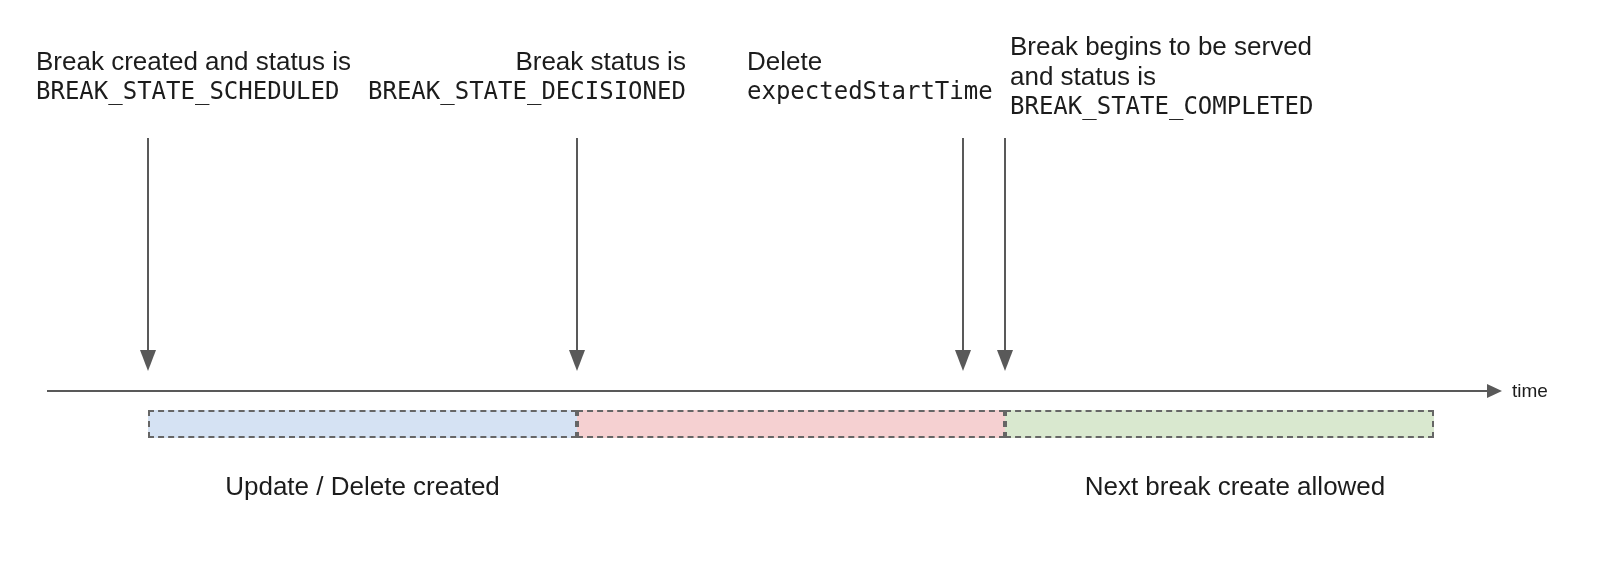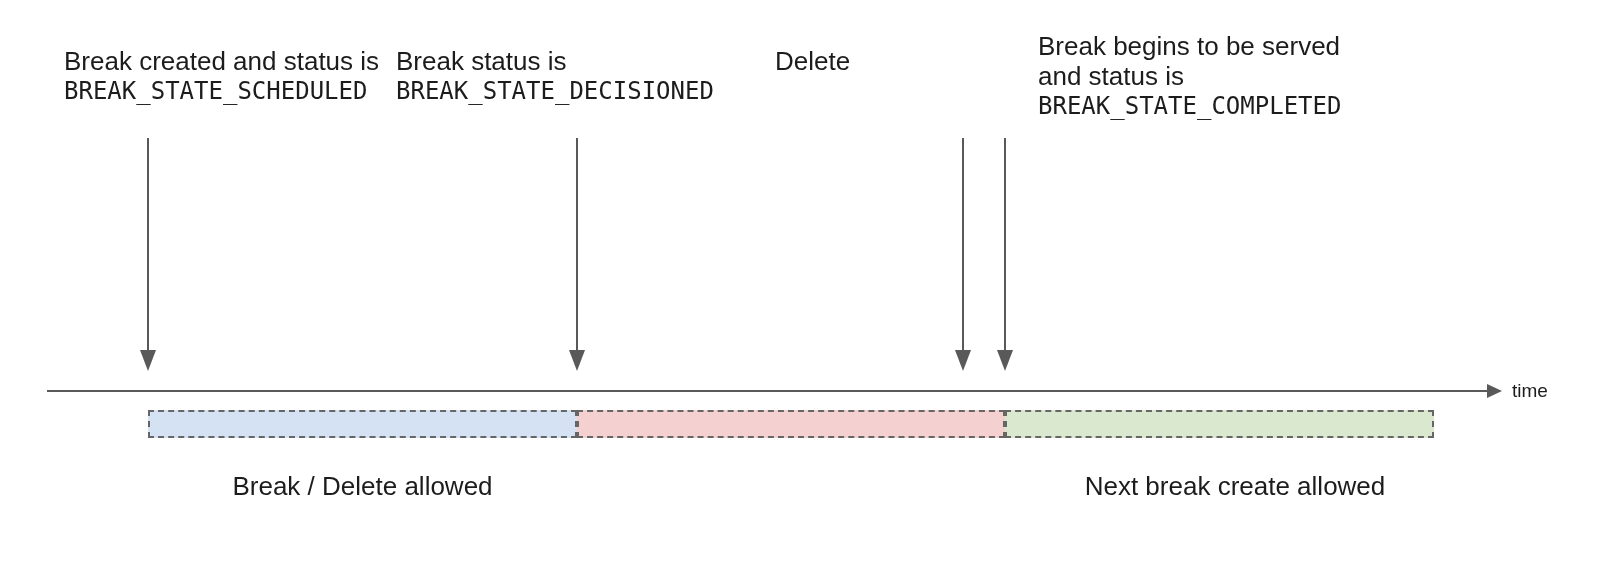--- a/index.html
+++ b/index.html
@@ -10,21 +10,20 @@
     background: #ffffff;
     font-family: "Liberation Sans", sans-serif;
     color: #1c1c1c;
     overflow: hidden;
   }
   .annotation {
     position: absolute;
     font-size: 26px;
     line-height: 30px;
     white-space: nowrap;
-    margin-left: 28px;
   }
   .annotation .code {
     font-family: "DejaVu Sans Mono", monospace;
     font-size: 24px;
   }
   .v-arrow { position: absolute; width: 16px; }
   .v-arrow .shaft {
     position: absolute; left: 7px; top: 0;
     width: 2px; height: 212px;
   }
@@ -67,27 +66,28 @@
 </head>
 <body>
 
 <div class="canvas">
 
   <div class="annotation" style="left:36px; top:46px;">
     <div>Break created and status is</div>
     <div class="code">BREAK_STATE_SCHEDULED</div>
   </div>
 
-  <div class="annotation" style="left:368px; top:46px;">
+  <div class="annotation" style="left:368px; top:46px;text-align:right;">
     <div>Break status is</div>
     <div class="code">BREAK_STATE_DECISIONED</div>
   </div>
 
   <div class="annotation" style="left:747px; top:46px;">
     <div>Delete</div>
+    <div class="code">expectedStartTime</div>
   </div>
 
   <div class="annotation" style="left:1010px; top:31px;">
     <div>Break begins to be served</div>
     <div>and status is</div>
     <div class="code">BREAK_STATE_COMPLETED</div>
   </div>
 
   <div class="v-arrow" style="left:140px; top:138px;">
     <div class="shaft" style="background-color: rgb(89, 89, 89);"></div>
@@ -107,16 +107,16 @@
   </div>
 
   <div class="axis-line" style="left: 47px; top: 390px; width: 1440px; background-color: rgb(89, 89, 89);"></div>
   <div class="axis-head" style="left: 1487px; top: 384px; border-left-color: rgb(89, 89, 89);"></div>
   <div class="axis-label" style="left:1512px; top:376px;">time</div>
 
   <div class="segment" style="left: 148px; width: 429px; background-color: rgb(213, 226, 243);"></div>
   <div class="segment" style="left: 577px; width: 428px; background-color: rgb(245, 208, 209);"></div>
   <div class="segment" style="left: 1005px; width: 429px; background-color: rgb(217, 232, 207);"></div>
 
-  <div class="segment-label" style="left:148px; width:429px;">Break / Delete allowed</div>
+  <div class="segment-label" style="left:148px; width:429px;">Update / Delete created</div>
   <div class="segment-label" style="left:1005px; width:460px;">Next break create allowed</div>
 
 </div>
 
 </body></html>

